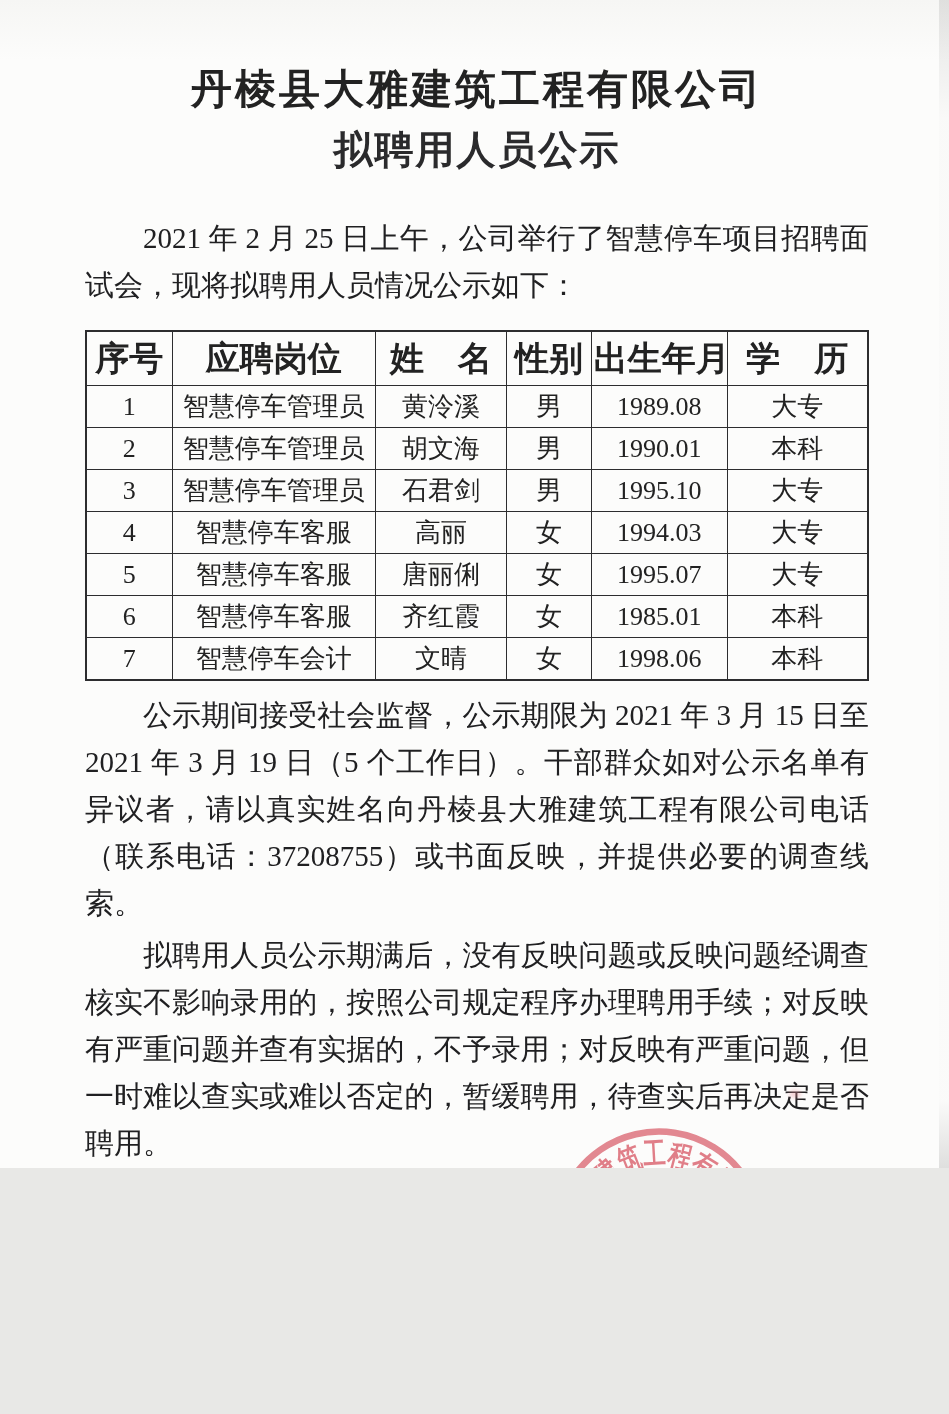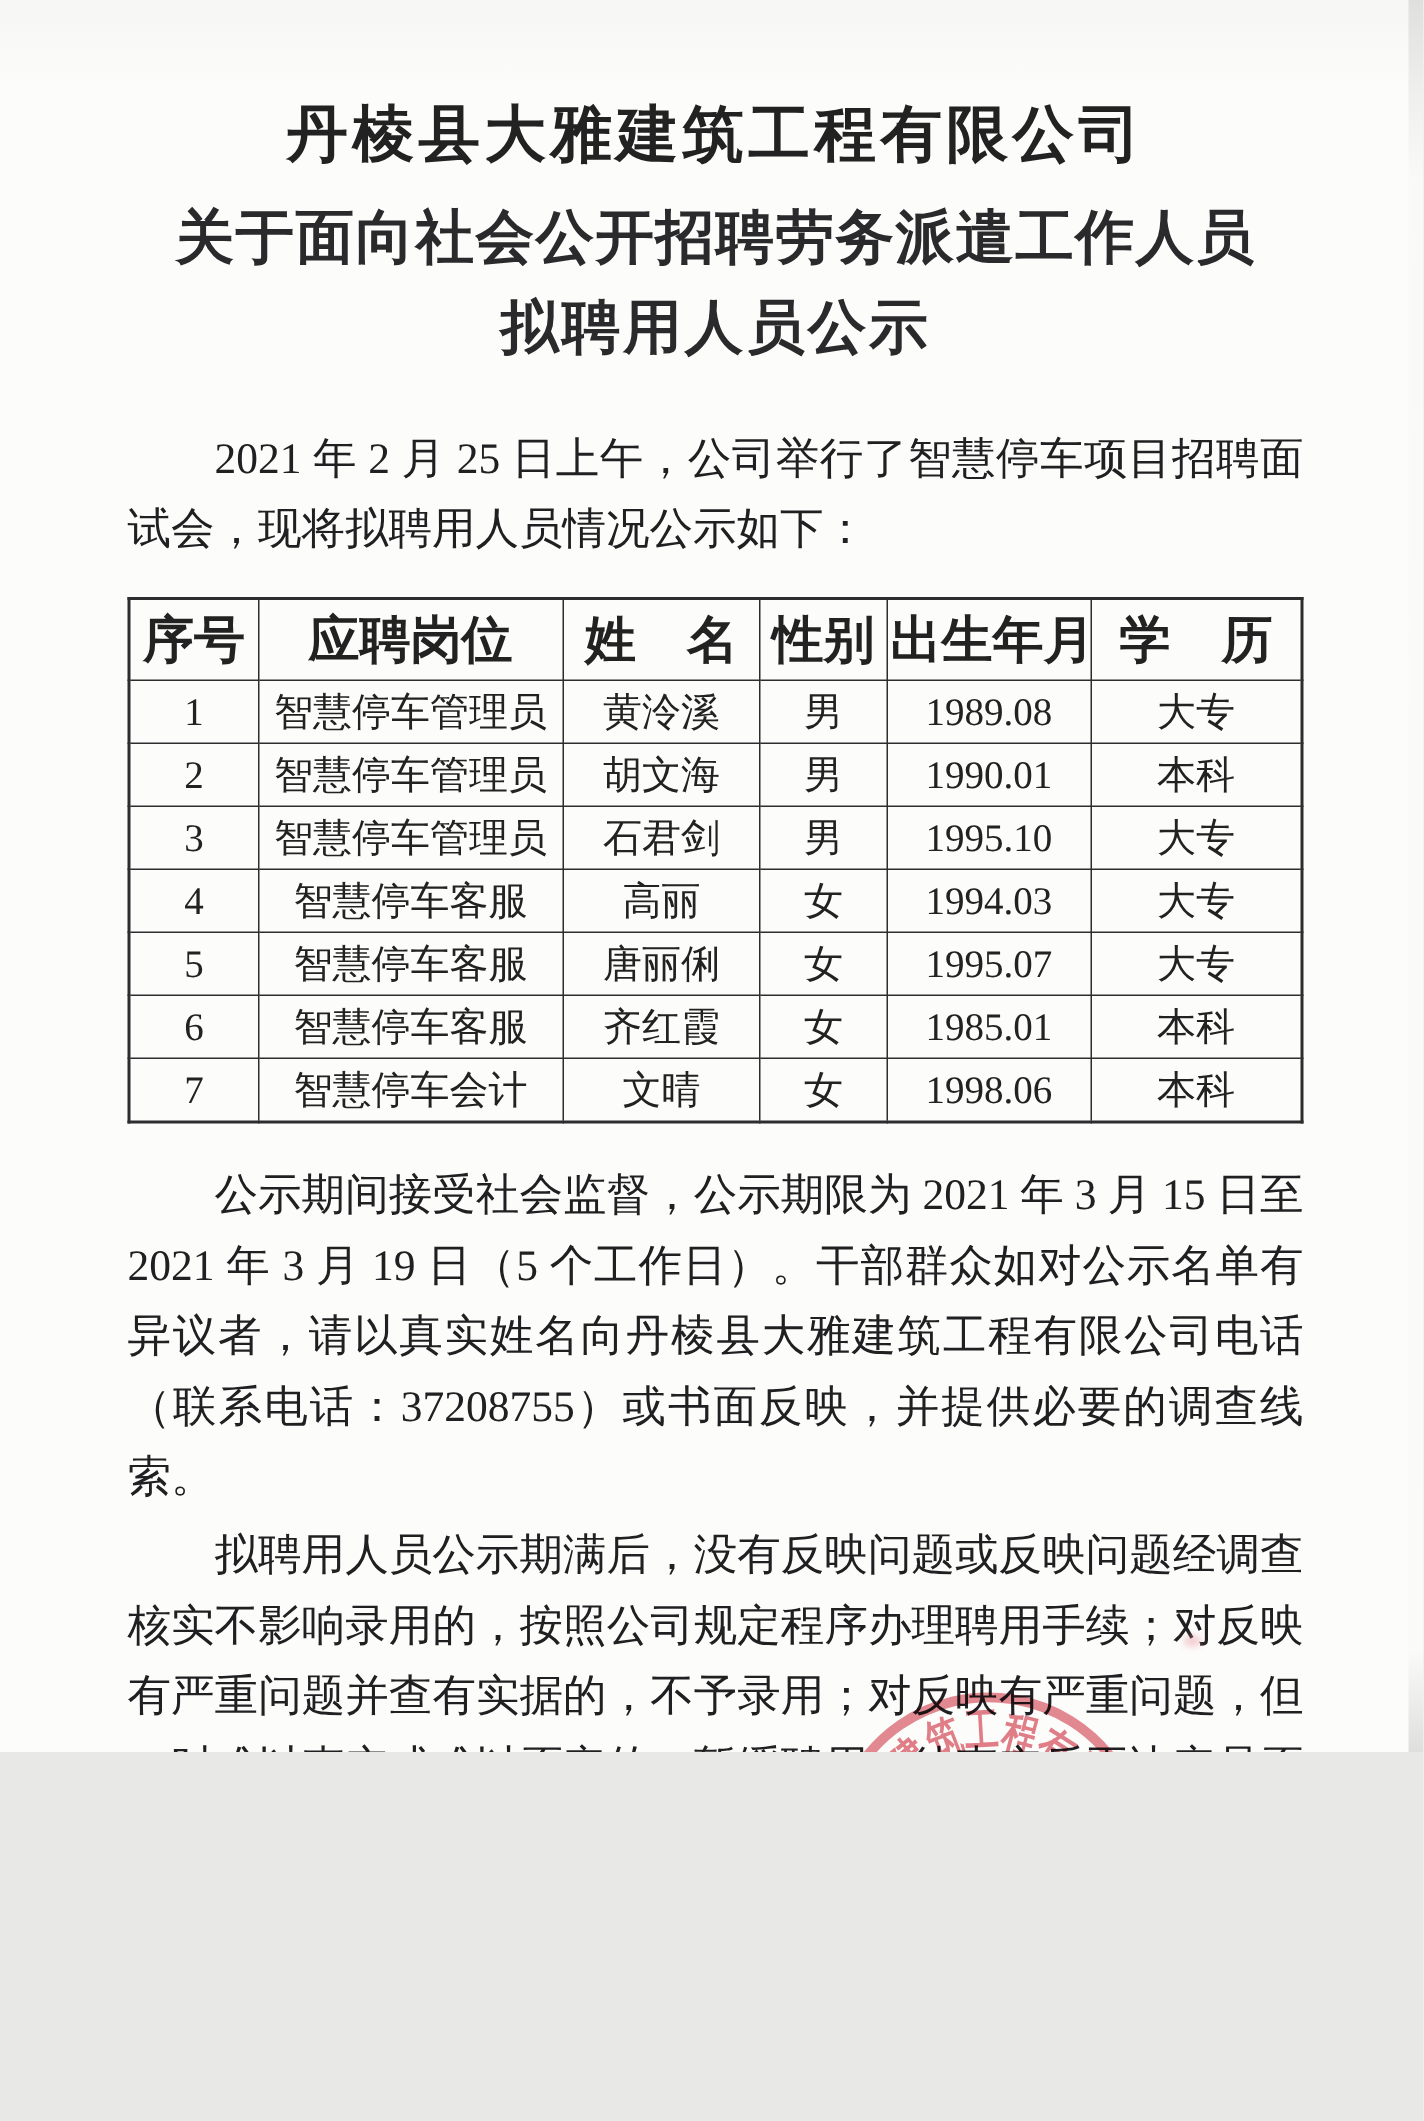--- a/index.html
+++ b/index.html
@@ -42,21 +42,21 @@
     font-family:"Liberation Sans","DejaVu Sans",sans-serif;
     color:#2a2a2c;
   }
   p.body-par{
     margin:0;
     font-size:29px;line-height:47px;
     text-align:justify;text-indent:2em;
     color:#202022;
   }
   p.intro{margin-top:38px;}
-  p.par2{margin-top:25px;}
+  p.par2{margin-top:11px;}
   p.par3{margin-top:5px;}
   table.roster{
     width:100%;
     margin-top:21px;
     border-collapse:collapse;
     table-layout:fixed;
   }
   table.roster td,table.roster th{
     border:1.6px solid #2d2d2f;
     text-align:center;vertical-align:middle;
@@ -100,21 +100,20 @@
   .speck.s2{left:789px;top:1090px;width:12px;height:8px;background:rgba(232,140,150,.4);filter:blur(2px);}
 </style>
 </head>
 <body>
 
 <div class="page">
   <div class="edge-shade"></div>
 
   <div class="doc">
     <h1 class="title1">丹棱县大雅建筑工程有限公司</h1>
-    <h2 class="title2">关于面向社会公开招聘劳务派遣工作人员</h2>
     <h2 class="title3">拟聘用人员公示</h2>
 
     <p class="body-par intro">2021 年 2 月 25 日上午，公司举行了智慧停车项目招聘面试会，现将拟聘用人员情况公示如下：</p>
 
     <table class="roster">
       <colgroup>
         <col style="width:11%">
           <col style="width:26%">
           <col style="width:16.8%">
         <col style="width:10.8%">

